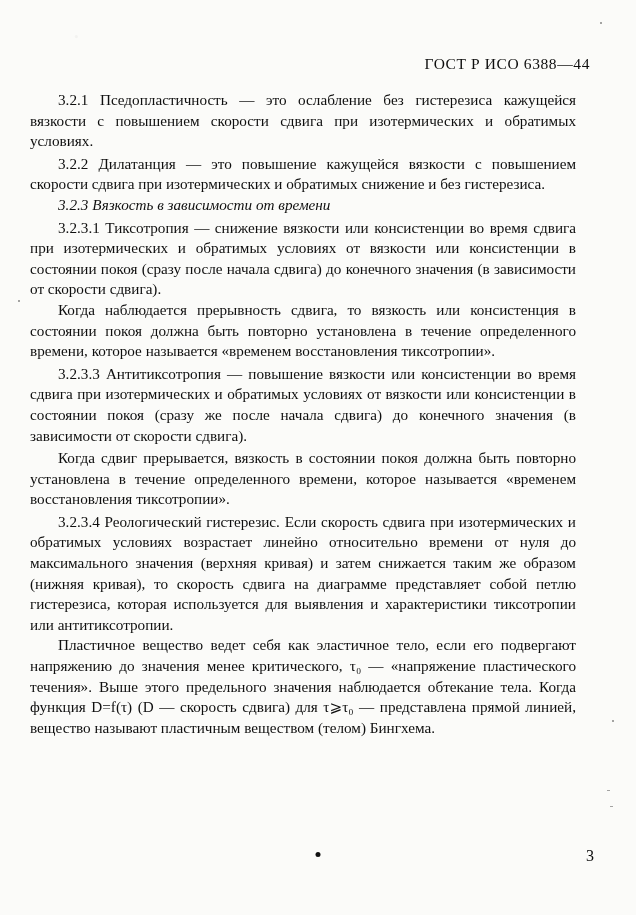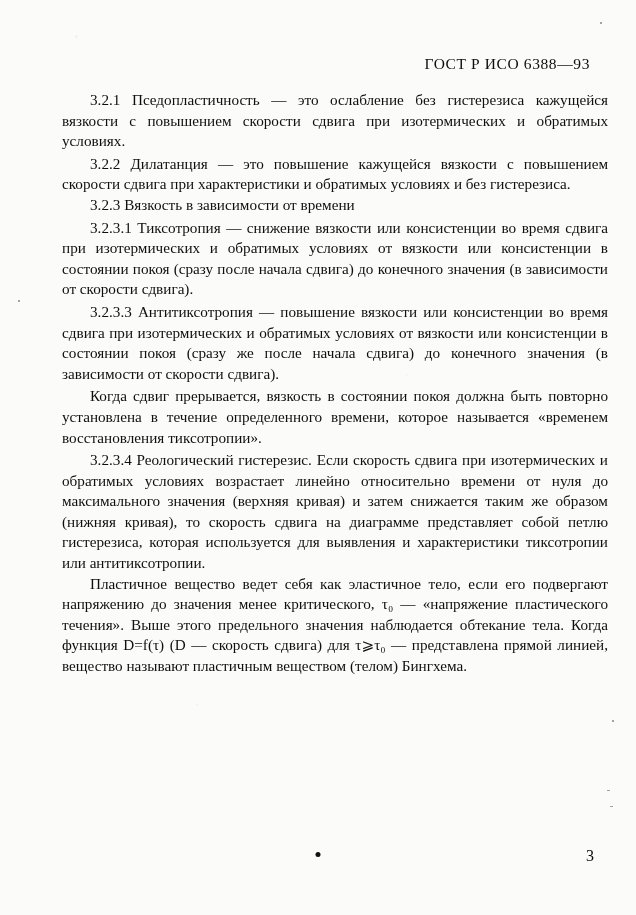--- a/index.html
+++ b/index.html
@@ -35,36 +35,36 @@
     top: 55px;
     right: 46px;
     font-size: 15.5px;
     letter-spacing: 0.6px;
     font-family: "Liberation Serif", serif;
     color: #0d0d0d;
     white-space: nowrap;
   }
   .content {
     position: absolute;
-    left: 62px;
+    left: 30px;
     top: 90px;
     width: 546px;
   }
   p {
     margin: 0;
     font-size: 15.2px;
     line-height: 20.6px;
     text-align: justify;
     text-justify: inter-word;
     text-indent: 28px;
     color: #0f0f0f;
     hyphens: manual;
   }
   p.sp { margin-top: 2px; }
-  .it { }
+  .it { font-style: italic; }
   .footer-dot {
     position: absolute;
     left: 50%;
     bottom: 58px;
     width: 5px;
     height: 5px;
     background: #111;
     border-radius: 50%;
     transform: translateX(-50%);
   }
@@ -90,27 +90,28 @@
 
 <div class="page">
   <div class="scan-noise"></div>
 
   <div class="edge-mark m1"></div>
   <div class="edge-mark m2"></div>
   <div class="edge-mark m3"></div>
   <div class="edge-mark m4"></div>
   <div class="edge-mark m5"></div>
 
-  <div class="header">ГОСТ Р ИСО 6388—93</div>
+  <div class="header">ГОСТ Р ИСО 6388—44</div>
 
   <div class="content">
     <p>3.2.1 Пседопластичность — это ослабление без гистерезиса кажущейся вязкости с повышением скорости сдвига при изотермических и обратимых условиях.</p>
-    <p class="sp">3.2.2 Дилатанция — это повышение кажущейся вязкости с повышением скорости сдвига при характеристики и обратимых условиях и без гистерезиса.</p>
+    <p class="sp">3.2.2 Дилатанция — это повышение кажущейся вязкости с повышением скорости сдвига при изотермических и обратимых снижение и без гистерезиса.</p>
     <p class="it">3.2.3 Вязкость в зависимости от времени</p>
     <p class="sp">3.2.3.1 Тиксотропия — снижение вязкости или консистенции во время сдвига при изотермических и обратимых условиях от вязкости или консистенции в состоянии покоя (сразу после начала сдвига) до конечного значения (в зависимости от скорости сдвига).</p>
+    <p>Когда наблюдается прерывность сдвига, то вязкость или консистенция в состоянии покоя должна быть повторно установлена в течение определенного времени, которое называется «временем восстановления тиксотропии».</p>
     <p class="sp">3.2.3.3 Антитиксотропия — повышение вязкости или консистенции во время сдвига при изотермических и обратимых условиях от вязкости или консистенции в состоянии покоя (сразу же после начала сдвига) до конечного значения (в зависимости от скорости сдвига).</p>
     <p class="sp">Когда сдвиг прерывается, вязкость в состоянии покоя должна быть повторно установлена в течение определенного времени, которое называется «временем восстановления тиксотропии».</p>
     <p class="sp">3.2.3.4 Реологический гистерезис. Если скорость сдвига при изотермических и обратимых условиях возрастает линейно относительно времени от нуля до максимального значения (верхняя кривая) и затем снижается таким же образом (нижняя кривая), то скорость сдвига на диаграмме представляет собой петлю гистерезиса, которая используется для выявления и характеристики тиксотропии или антитиксотропии.</p>
     <p>Пластичное вещество ведет себя как эластичное тело, если его подвергают напряжению до значения менее критического, τ₀ — «напряжение пластического течения». Выше этого предельного значения наблюдается обтекание тела. Когда функция D=f(τ) (D — скорость сдвига) для τ⩾τ₀ — представлена прямой линией, вещество называют пластичным веществом (телом) Бингхема.</p>
   </div>
 
   <div class="footer-dot"></div>
   <div class="page-number">3</div>
 </div>
 

